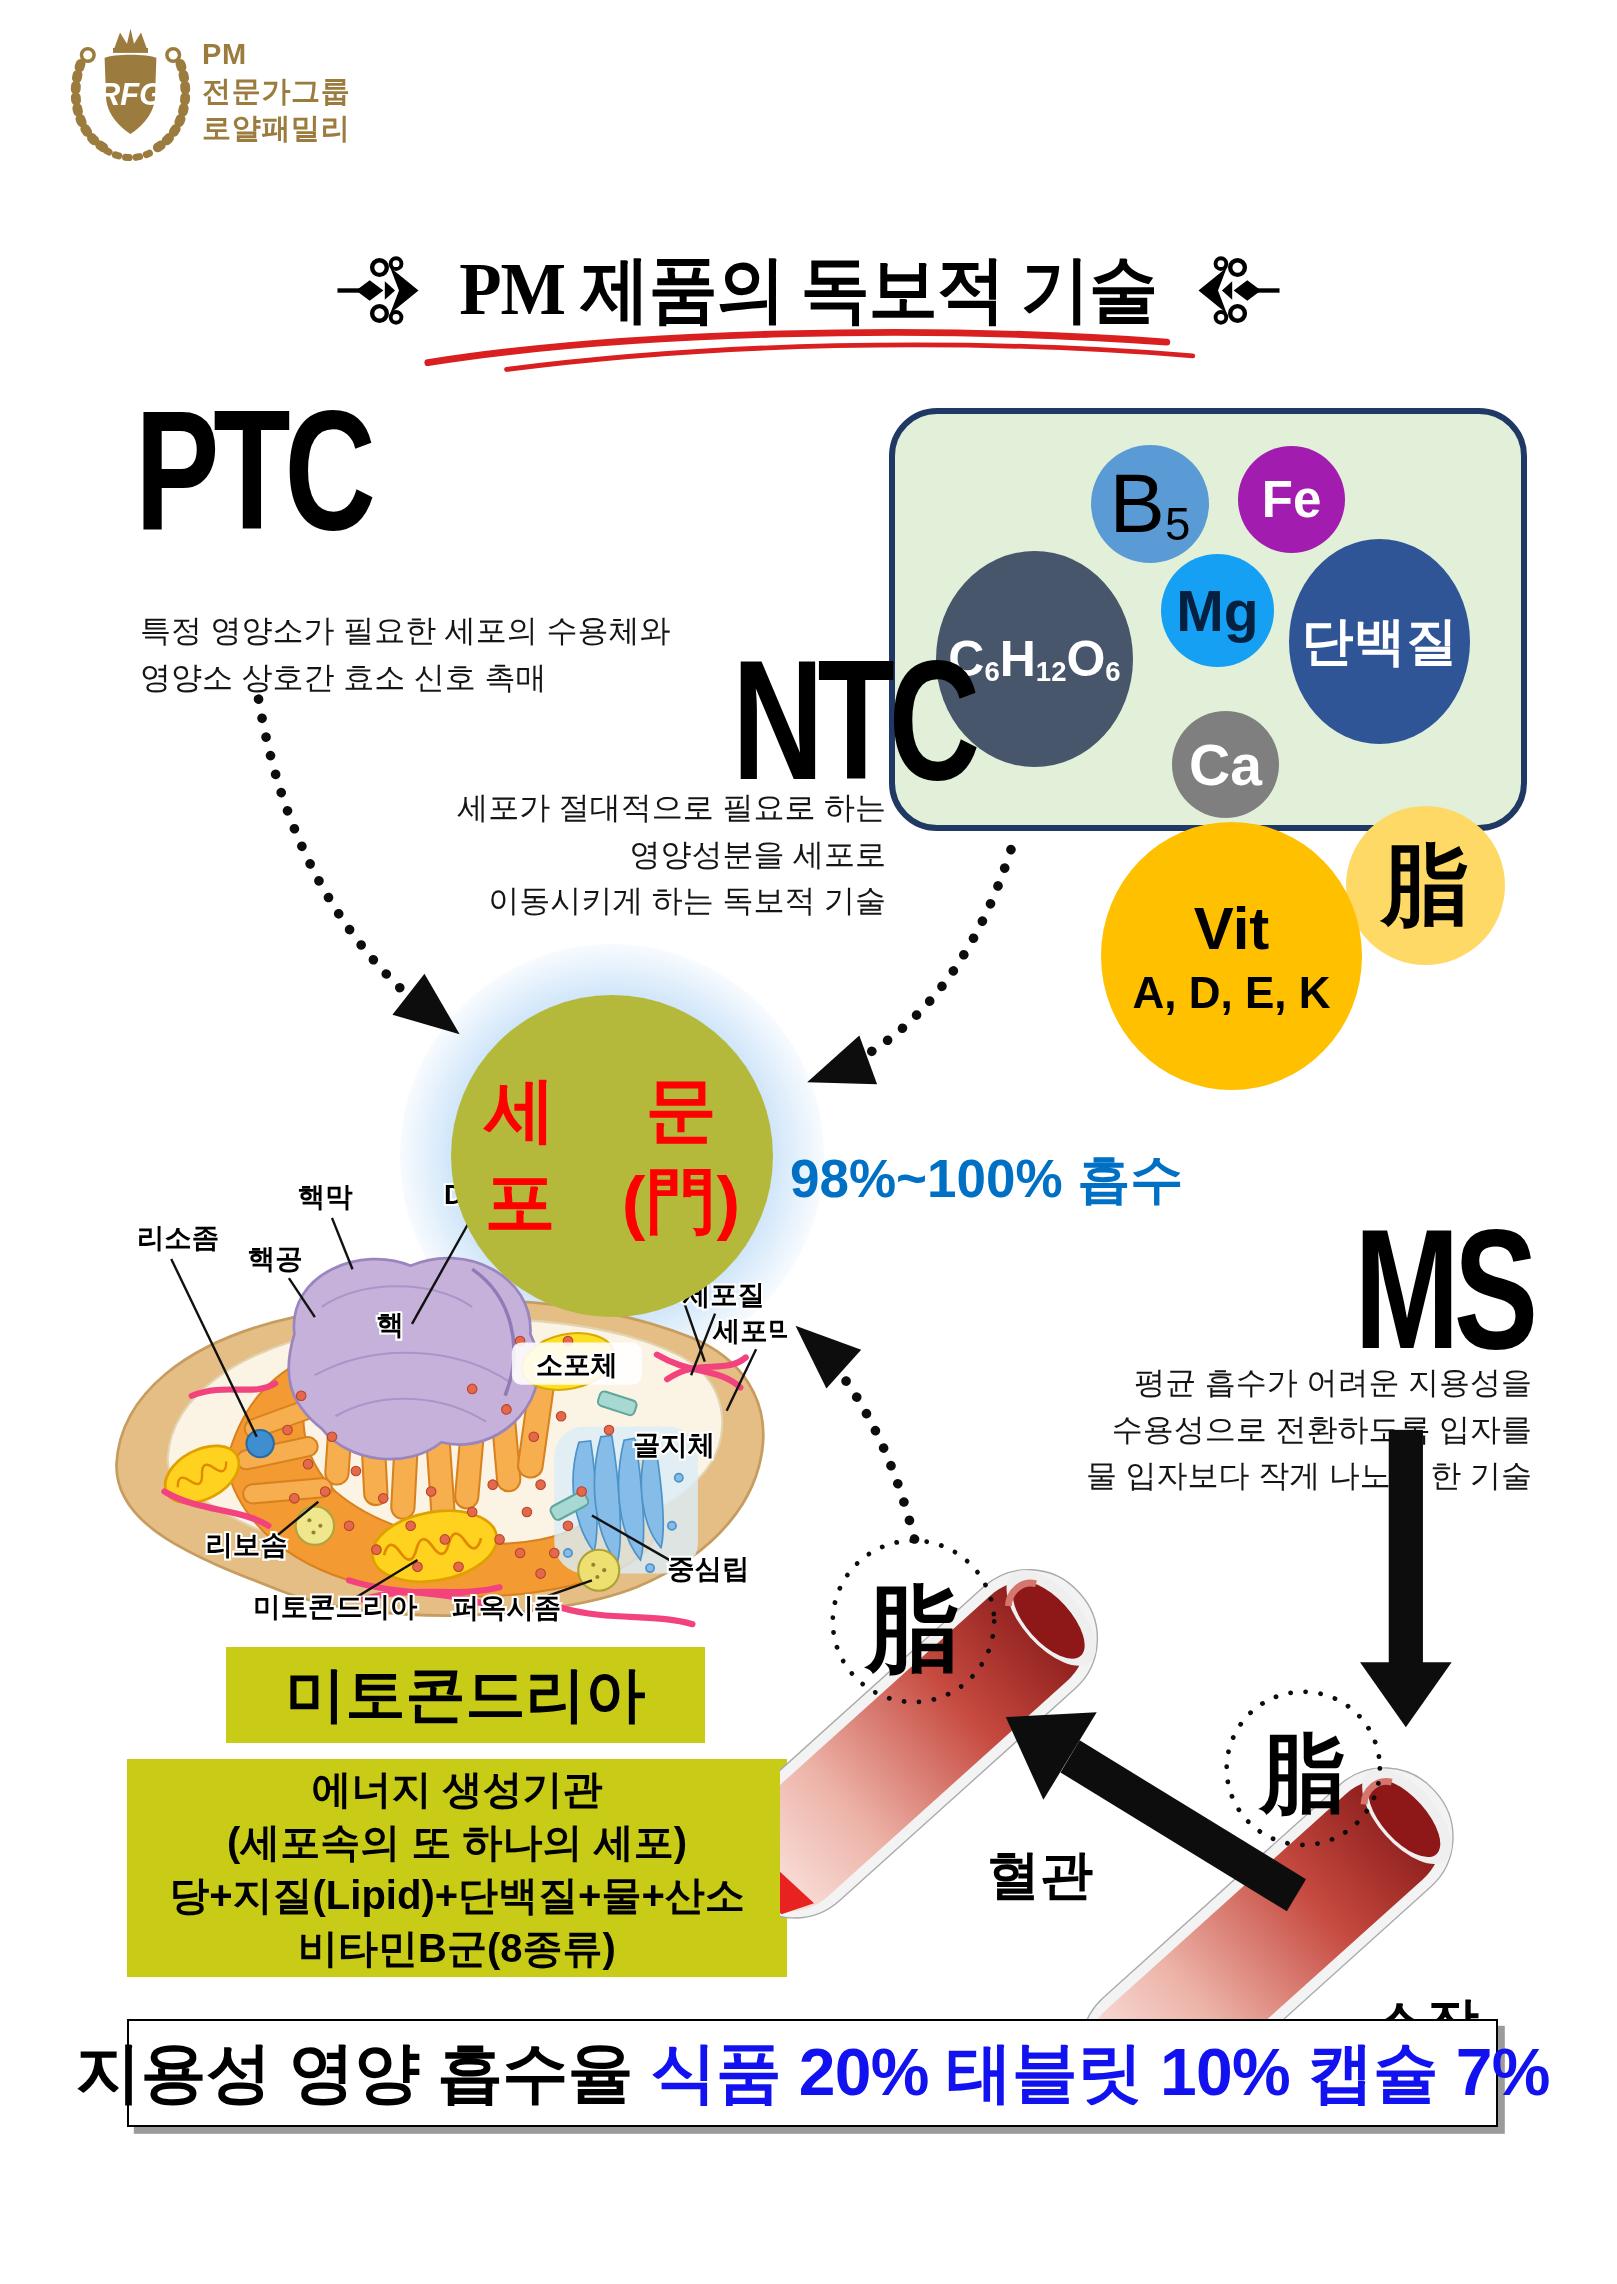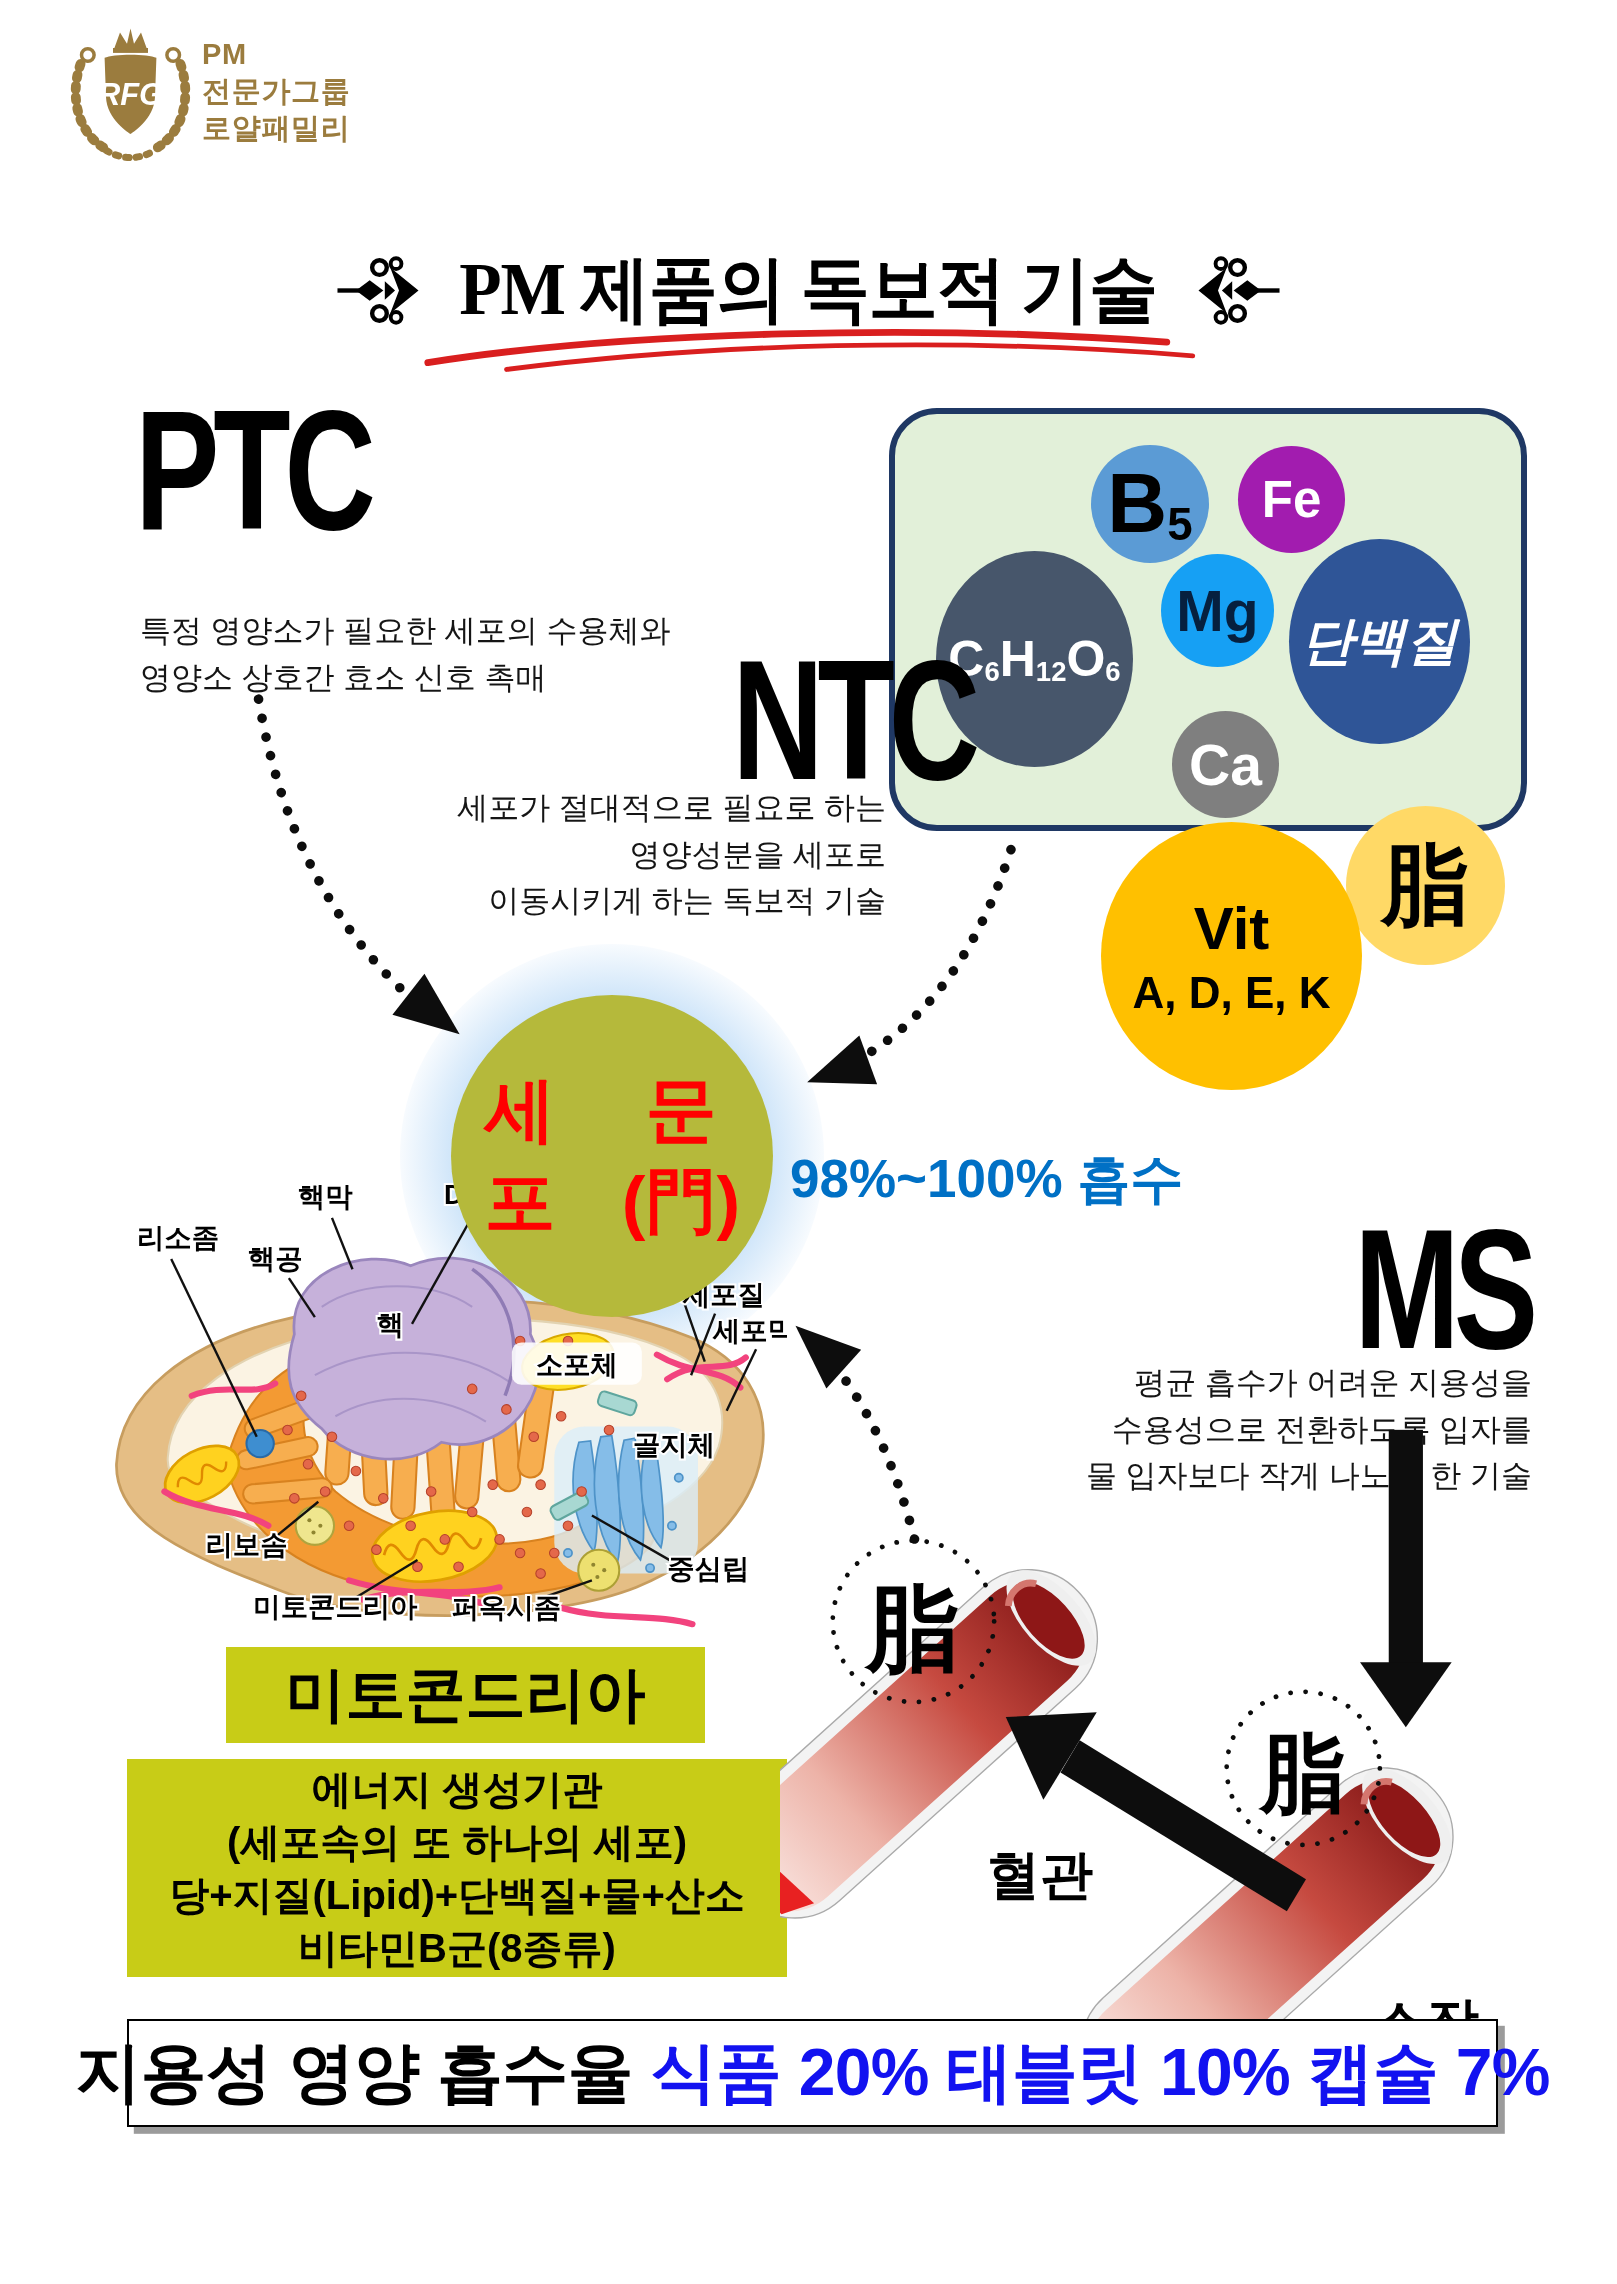--- a/index.html
+++ b/index.html
@@ -99,40 +99,40 @@
 
   <div class="abs mega" style="left:135px;top:400px;transform:scaleX(.74);transform-origin:left top;">PTC</div>
   <div class="abs korean-body" style="left:140px;top:562px;margin-top:46px;">
     <div>특정 영양소가 필요한 세포의 수용체와</div>
     <div>영양소 상호간 효소 신호 촉매</div>
   </div>
 
   <div class="abs green-box"></div>
 
   <div class="abs circle" style="left:1091px;top:445px;width:118px;height:118px;background:#5b9bd5;">
-    <span style="font-size:83px;font-weight:700;color:#000;">
+    <span style="font-size:83px;font-weight:400;color:#000;">
       <span>B</span><span class="sub">5</span>
     </span>
   </div>
 
   <div class="abs circle" style="left:1238px;top:446px;width:107px;height:107px;background:#a21caf;color:#fff;font-size:51px;font-weight:bold;">
     <span>Fe</span>
   </div>
 
   <div class="abs circle" style="left:936px;top:551px;width:197px;height:216px;background:#47566b;color:#fff;font-size:50px;font-weight:bold;">
     <span>
       <span>C</span><span class="sub">6</span><span>H</span><span class="sub">12</span><span>O</span><span class="sub">6</span>
     </span>
   </div>
 
   <div class="abs circle" style="left:1161px;top:554px;width:113px;height:113px;background:#16a0f4;color:#06203f;font-size:57px;font-weight:900;">
     <span>Mg</span>
   </div>
 
-  <div class="abs circle" style="left:1289px;top:539px;width:181px;height:205px;background:#2f5597;color:#fff;font-size:52px;font-weight:bold;font-style:italic;">
+  <div class="abs circle" style="left:1289px;top:539px;width:181px;height:205px;background:#2f5597;color:#fff;font-size:52px;font-weight:bold;">
     <span>단백질</span>
   </div>
 
   <div class="abs circle" style="left:1172px;top:711px;width:107px;height:107px;background:#7f7f7f;color:#fff;font-size:57px;font-weight:bold;">
     <span>Ca</span>
   </div>
 
   <div class="abs circle" style="left:1346px;top:806px;width:159px;height:159px;background:#ffd966;font-size:88px;font-weight:900;">
     <span>脂</span>
   </div>

